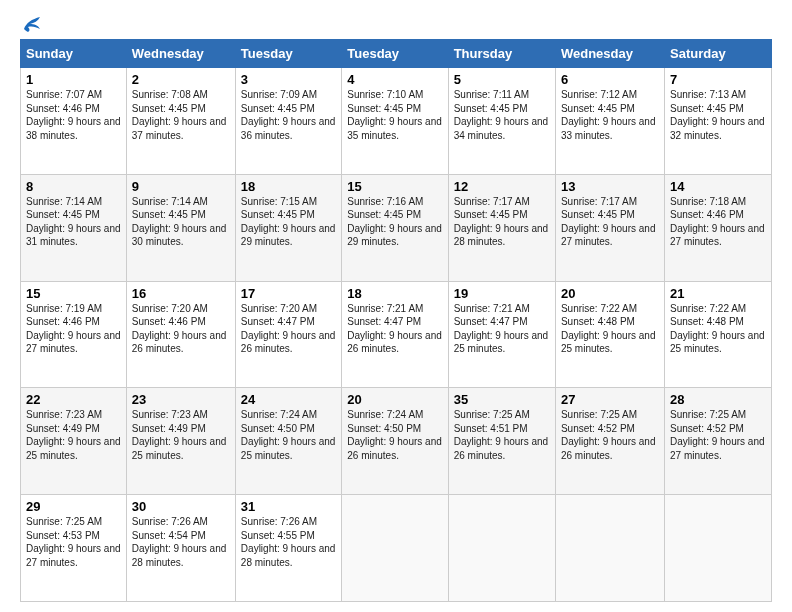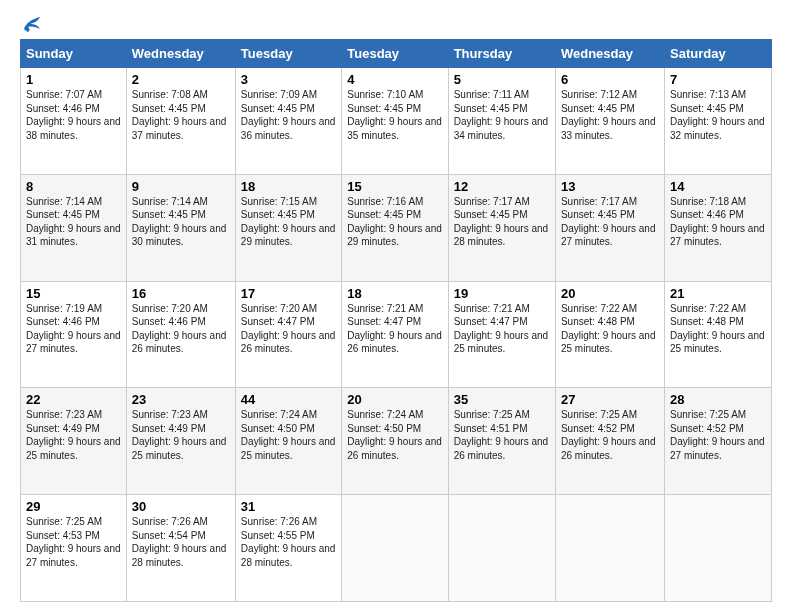--- a/index.html
+++ b/index.html
@@ -173,21 +173,21 @@
           <td><span class="day-num">20</span>
         <span class="day-info">Sunrise: 7:22 AM<br>Sunset: 4:48 PM<br>Daylight: 9 hours and 25 minutes.</span></td>
           <td><span class="day-num">21</span>
         <span class="day-info">Sunrise: 7:22 AM<br>Sunset: 4:48 PM<br>Daylight: 9 hours and 25 minutes.</span></td>
         </tr>
         <tr>
           <td><span class="day-num">22</span>
         <span class="day-info">Sunrise: 7:23 AM<br>Sunset: 4:49 PM<br>Daylight: 9 hours and 25 minutes.</span></td>
           <td><span class="day-num">23</span>
         <span class="day-info">Sunrise: 7:23 AM<br>Sunset: 4:49 PM<br>Daylight: 9 hours and 25 minutes.</span></td>
-          <td><span class="day-num">44</span>
+          <td><span class="day-num">24</span>
         <span class="day-info">Sunrise: 7:24 AM<br>Sunset: 4:50 PM<br>Daylight: 9 hours and 25 minutes.</span></td>
           <td><span class="day-num">20</span>
         <span class="day-info">Sunrise: 7:24 AM<br>Sunset: 4:50 PM<br>Daylight: 9 hours and 26 minutes.</span></td>
           <td><span class="day-num">35</span>
         <span class="day-info">Sunrise: 7:25 AM<br>Sunset: 4:51 PM<br>Daylight: 9 hours and 26 minutes.</span></td>
           <td><span class="day-num">27</span>
         <span class="day-info">Sunrise: 7:25 AM<br>Sunset: 4:52 PM<br>Daylight: 9 hours and 26 minutes.</span></td>
           <td><span class="day-num">28</span>
         <span class="day-info">Sunrise: 7:25 AM<br>Sunset: 4:52 PM<br>Daylight: 9 hours and 27 minutes.</span></td>
         </tr>

